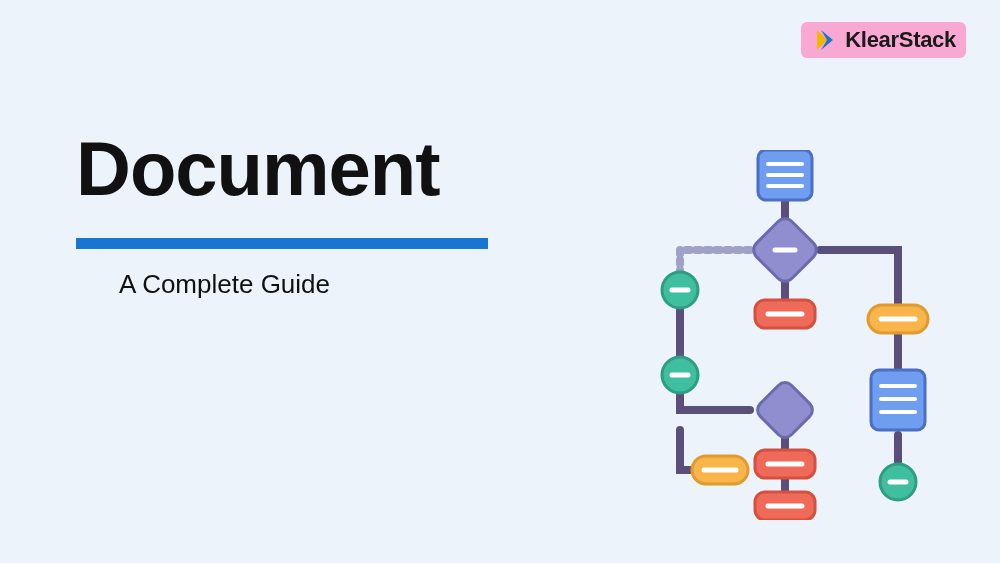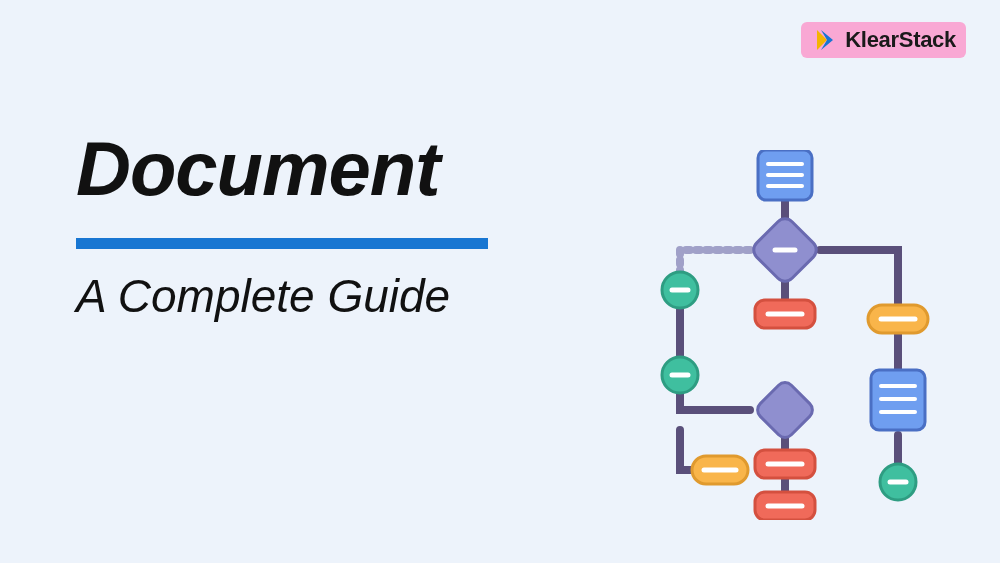--- a/index.html
+++ b/index.html
@@ -27,40 +27,40 @@
     font-weight: 800;
     color: #1a1a1a;
     letter-spacing: -0.3px;
   }
 
   .content {
     position: absolute;
     top: 130px;
     left: 76px;
     width: 540px;
-    font-style: italic;
   }
   .title {
     font-size: 76px;
     font-weight: 900;
     color: #111111;
     line-height: 1.02;
     letter-spacing: -1px;
   }
   .divider {
     width: 412px;
     height: 11px;
     background: #1876d2;
     margin-top: 30px;
     margin-bottom: 20px;
   }
   .subtitle {
-    font-size: 46px;
+    font-size: 26px;
     font-weight: 500;
     color: #111111;
+    margin-left: 43px;
   }
 
   .flowchart {
     position: absolute;
     top: 150px;
     right: 60px;
     width: 310px;
     height: 370px;
   }
 </style>

